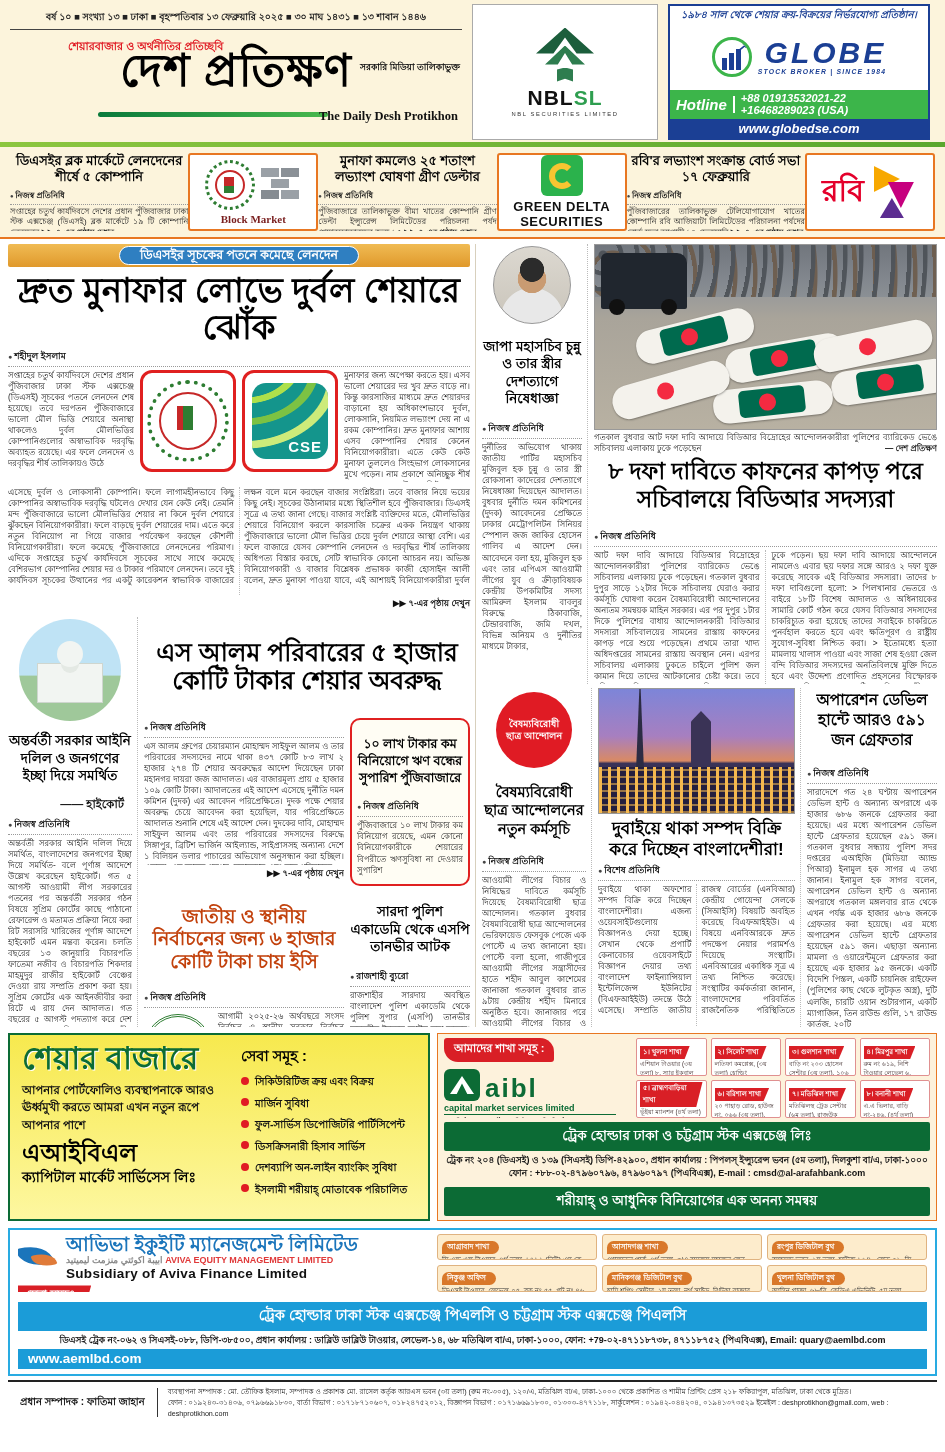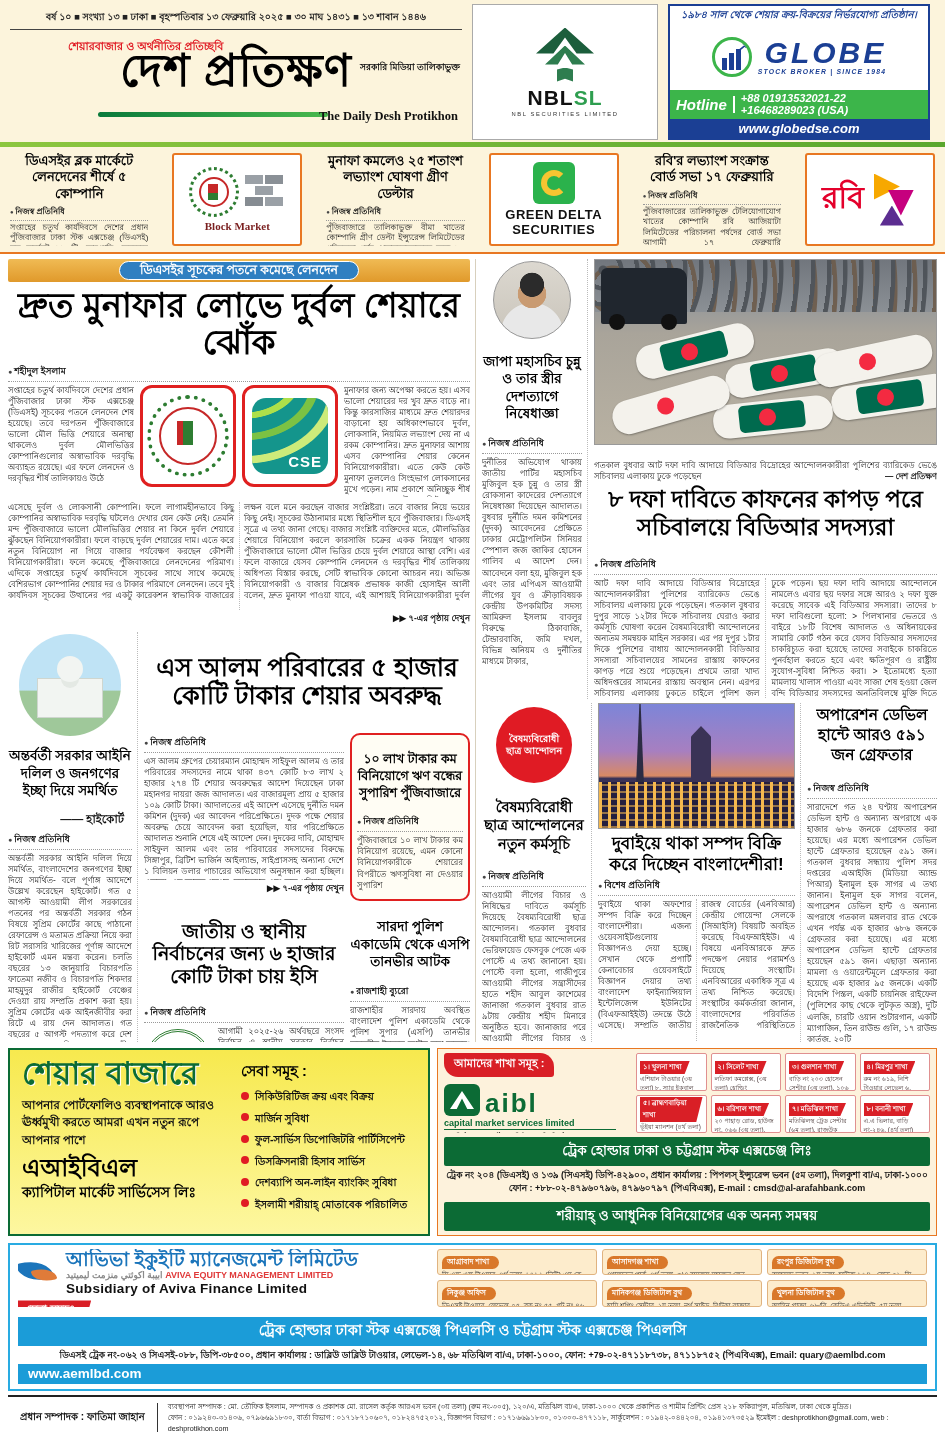--- a/index.html
+++ b/index.html
@@ -31,21 +31,21 @@
   .g-arrow{position:absolute;top:-2px;right:1px;color:#1b3f94;font-size:15px;font-weight:900;}
   .g-nameblk{text-align:right;}
   .g-name{font-size:30px;font-weight:900;color:#1b3f94;letter-spacing:3px;line-height:1;}
   .g-sub{font-size:6.8px;color:#1b3f94;font-weight:bold;letter-spacing:1.2px;}
   .g-hot{background:#3cb54a;color:#fff;display:flex;align-items:center;gap:6px;padding:2px 6px;}
   .g-hotlabel{font-size:15px;font-weight:900;border-right:2px solid #fff;padding-right:6px;}
   .g-hotnums{font-size:11px;font-weight:900;line-height:1.15;}
   .g-web{background:#1b3f94;color:#fff;text-align:center;font-weight:900;font-size:13px;padding:2px 0;}
   .rule-green{height:5px;background:linear-gradient(90deg,#8cc63f,#5aa72e);}
   
-  .teasers{display:flex;gap:24px;padding:6px 10px;background:#fcf4dc;height:107px;box-sizing:border-box;border-bottom:2px solid #e87722;}
+  .teasers{display:flex;gap:0;padding:6px 10px;background:#fcf4dc;height:92px;box-sizing:border-box;border-bottom:2px solid #e87722;}
   .teaser{flex:1;overflow:hidden;}
   .teaser h3{font-size:13px;font-weight:900;text-align:center;margin:0 0 2px;line-height:1.25;color:#000;}
   .t-byline{font-size:8px;font-weight:bold;border-bottom:1px dotted #999;padding:1px 0 2px;margin-bottom:2px;}
   .t-byline::before{content:"● ";font-size:6px;color:#444;}
   .t-body{font-size:8px;line-height:1.32;text-align:justify;color:#222;}
   .t-body b{white-space:nowrap;}
   .t-img{width:126px;flex:none;background:#fff;border:2px solid #e87722;border-radius:3px;display:flex;flex-direction:column;align-items:center;justify-content:center;overflow:hidden;}
   
   .bm-row{display:flex;align-items:center;gap:6px;}
   .seal{width:44px;height:44px;border-radius:50%;border:3px dotted #2e7d32;position:relative;background:#fff;}
@@ -102,21 +102,21 @@
   .hc-attr{font-size:11.5px;font-weight:900;text-align:right;margin:2px 8px 1px 0;}
   .small-body{font-size:8.3px;line-height:1.33;text-align:justify;overflow:hidden;color:#222;}
   .salam-zone{flex:1;display:flex;flex-direction:column;overflow:hidden;}
   .salam-head{font-size:25px;font-weight:900;text-align:center;line-height:1.15;color:#000;}
   .salam-row{display:flex;gap:6px;height:168px;margin-top:2px;overflow:hidden;}
   .salam-main{flex:1;overflow:hidden;}
   .loan-box{width:120px;border:2.5px solid #e02020;border-radius:10px;background:#fffdf4;padding:4px 5px;box-sizing:border-box;flex:none;overflow:hidden;}
   .loan-head{font-size:12.5px;font-weight:900;text-align:center;line-height:1.35;color:#000;}
   .ec-row{display:flex;gap:6px;flex:1;margin-top:4px;overflow:hidden;}
   .ec-story{flex:1;overflow:hidden;}
-  .ec-head{font-size:19px;font-weight:900;text-align:center;line-height:1.2;color:#000000;}
+  .ec-head{font-size:19px;font-weight:900;text-align:center;line-height:1.2;color:#c2410c;}
   .ec-logo{float:left;width:62px;height:62px;margin:3px 6px 2px 0;border-radius:50%;border:3px double #2e7d32;position:relative;background:#fff;}
   .ec-logo::before{content:"";position:absolute;left:17px;top:13px;width:22px;height:20px;background:#d32f2f;box-shadow:inset 0 5px 0 #ef6c60;}
   .ec-logo::after{content:"";position:absolute;left:10px;bottom:6px;right:10px;height:8px;border-radius:50%;border-bottom:3px solid #2e7d32;}
   .sarda-col{width:120px;flex:none;overflow:hidden;}
   .sarda-head{font-size:13.5px;font-weight:900;text-align:center;line-height:1.3;color:#000;}
   
   .band-right{flex:1;padding-left:6px;display:flex;flex-direction:column;box-sizing:border-box;overflow:hidden;}
   .br-row1{display:flex;gap:6px;height:440px;overflow:hidden;}
   .japa-col{width:106px;border-right:1px dotted #bbb;padding-right:5px;box-sizing:border-box;flex:none;overflow:hidden;}
   .japa-img{width:76px;height:76px;border-radius:50%;margin:2px auto 3px;border:1px solid #999;background:
@@ -129,21 +129,21 @@
   .photo-protest{height:186px;position:relative;overflow:hidden;border:1px solid #999;background:linear-gradient(180deg,#7e838a 0,#8f949a 18%,#a9a49a 40%,#b8b1a2 100%);box-sizing:border-box;}
   .crowd{position:absolute;top:0;left:0;right:0;height:52px;background:
      repeating-radial-gradient(circle at 8px 10px,#4a4f55 0 4px,transparent 5px 16px),
      repeating-radial-gradient(circle at 18px 30px,#6b5a4a 0 4px,transparent 5px 20px),
      linear-gradient(#70757c,#8a8f95);opacity:.9;}
   .car{position:absolute;left:6px;top:8px;width:86px;height:56px;background:#20262e;border-radius:6px 10px 2px 2px;}
   .car::after{content:"";position:absolute;left:8px;bottom:-6px;width:16px;height:16px;border-radius:50%;background:#111;box-shadow:52px 0 0 #111;}
   .shroud{position:absolute;width:120px;height:34px;background:#f4f2ec;border-radius:16px;box-shadow:0 1px 2px rgba(0,0,0,.35);}
   .bflag{position:absolute;left:26px;top:3px;width:66px;height:27px;background:#006a4e;border-radius:5px;}
   .bflag::after{content:"";position:absolute;left:20px;top:5px;width:17px;height:17px;border-radius:50%;background:#f42a41;}
-  .caption{font-size:8.3px;line-height:1.35;margin:15px 0 2px;text-align:justify;color:#222;}
+  .caption{font-size:8.3px;line-height:1.35;margin:2px 0 2px;text-align:justify;color:#222;}
   .credit{font-weight:bold;white-space:nowrap;float:right;}
   .bdr-head{font-size:23px;font-weight:900;text-align:center;line-height:1.2;margin-top:4px;color:#000;}
   .bdr-body{column-count:2;column-gap:12px;column-rule:1px dotted #bbb;font-size:8.3px;line-height:1.33;text-align:justify;height:148px;overflow:hidden;margin-top:2px;color:#222;}
   .br-row2{display:flex;gap:6px;flex:1;margin-top:4px;overflow:hidden;}
   .student-col{width:110px;border-right:1px dotted #bbb;padding-right:5px;box-sizing:border-box;flex:none;overflow:hidden;}
   .badge{width:76px;height:76px;border-radius:50%;background:#e01b24;color:#fff;display:flex;align-items:center;justify-content:center;text-align:center;font-weight:900;font-size:9.5px;line-height:1.3;margin:4px auto 5px;padding:8px;box-sizing:border-box;}
   .student-head{font-size:14.5px;font-weight:900;text-align:center;line-height:1.3;color:#000;}
   .dubai-col{flex:1;border-right:1px dotted #bbb;padding-right:5px;box-sizing:border-box;overflow:hidden;}
   .ph-dubai{height:126px;position:relative;overflow:hidden;border:1px solid #999;background:linear-gradient(180deg,#7d85d8 0,#a77fc0 38%,#d98a64 58%,#3a3358 60%,#241f3e 100%);box-sizing:border-box;}
   .spire{position:absolute;left:34px;bottom:44px;width:14px;height:96px;background:#2c2c44;clip-path:polygon(50% 0,78% 100%,22% 100%);}

